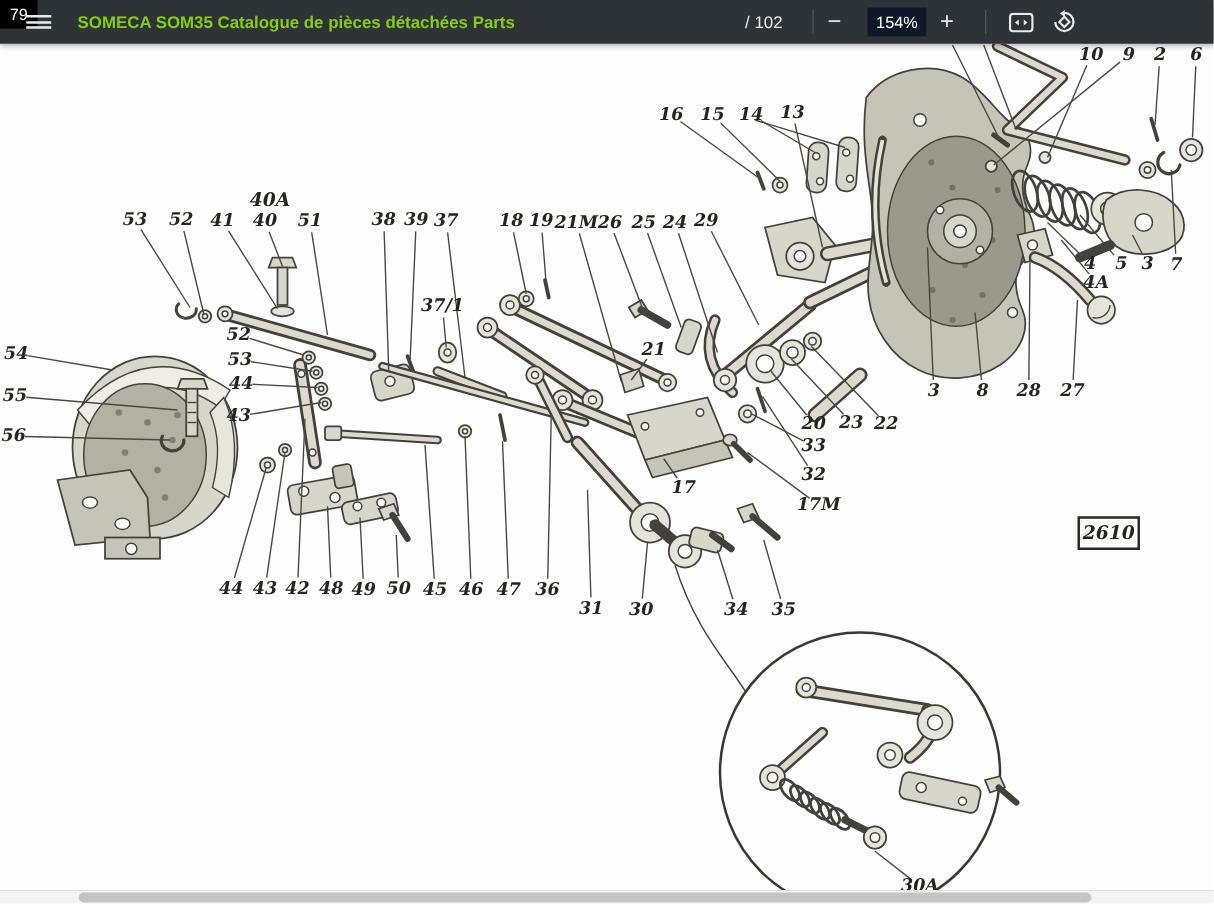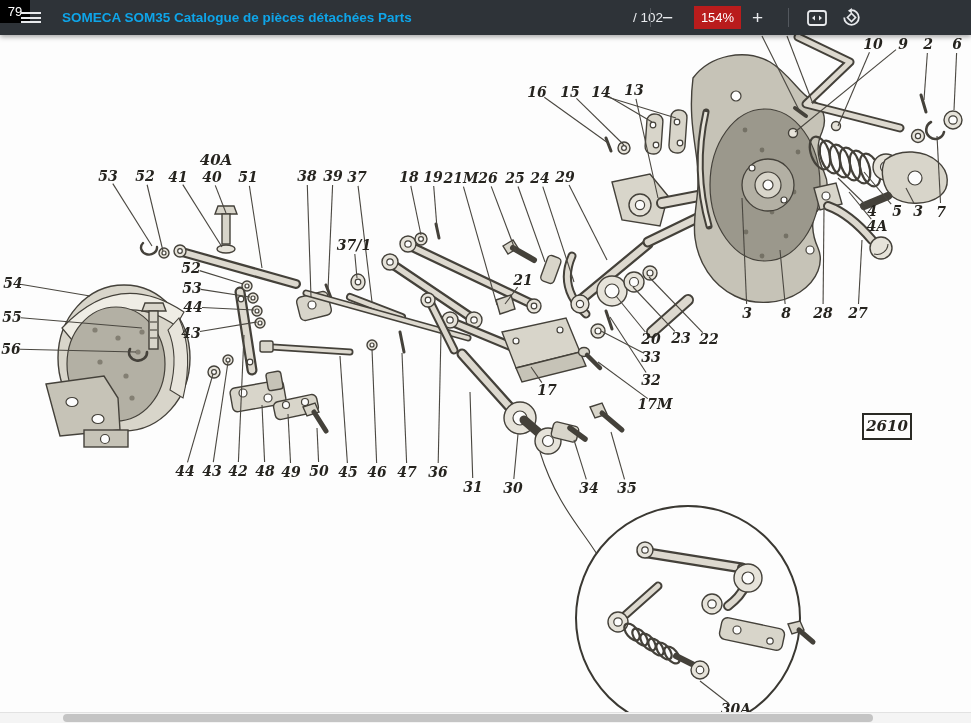--- a/index.html
+++ b/index.html
@@ -7,28 +7,28 @@
        font-family:"Liberation Sans",sans-serif;}
 
   
   .toolbar{position:absolute;top:0;left:0;width:971px;height:35px;
     background:#2e3338;color:#e8eaed;z-index:5;
     box-shadow:0 2px 5px rgba(0,0,0,.35);}
   .toolbar *{box-sizing:border-box;}
   .tb-abs{position:absolute;top:0;height:35px;display:flex;align-items:center;}
   .menu-btn{left:14px;width:34px;justify-content:center;background:none;border:none;cursor:pointer;padding:0;}
   .menu-btn .bar{display:block;width:20px;height:2px;background:#e8eaed;margin:2.5px 0;}
-  .doc-title{left:62px;font-size:13.5px;font-weight:bold;color:#0ea5e9;white-space:nowrap;}
+  .doc-title{left:62px;font-size:13.5px;font-weight:bold;color:#84cc16;white-space:nowrap;}
   .page-input{left:560px;top:6px;height:23px;width:30px;background:#000000;border:none;
     color:#fff;font-size:13px;text-align:center;font-family:"Liberation Sans",sans-serif;padding:0;}
-  .page-count{left:596px;font-size:13.5px;color:#e8eaed;margin-left:37px;}
+  .page-count{left:596px;font-size:13.5px;color:#e8eaed;}
   .tb-sep{top:8px;width:1px;height:19px;background:#53585e;position:absolute;}
   .tb-btn{background:none;border:none;color:#e8eaed;font-size:19px;line-height:35px;
     padding:0;width:26px;cursor:pointer;text-align:center;}
-  .zoom-box{left:694px;top:6px;height:23px;width:47px;background:#b91c1c;color:#fff;
+  .zoom-box{left:694px;top:6px;height:23px;width:47px;background:#0f172a;color:#fff;
     font-size:13px;display:flex;align-items:center;justify-content:center;}
   .icon-btn{background:none;border:none;padding:0;width:26px;height:35px;cursor:pointer;
     display:flex;align-items:center;justify-content:center;}
 
   
   .page-canvas{position:absolute;top:35px;left:0;width:971px;height:678px;background:#fdfdfd;}
   svg text.co{font-family:"DejaVu Serif",serif;font-style:italic;font-weight:600;
     font-size:14px;fill:#26241f;}
   svg text.co-big{font-family:"DejaVu Serif",serif;font-style:italic;font-weight:600;
     font-size:15px;fill:#26241f;}

